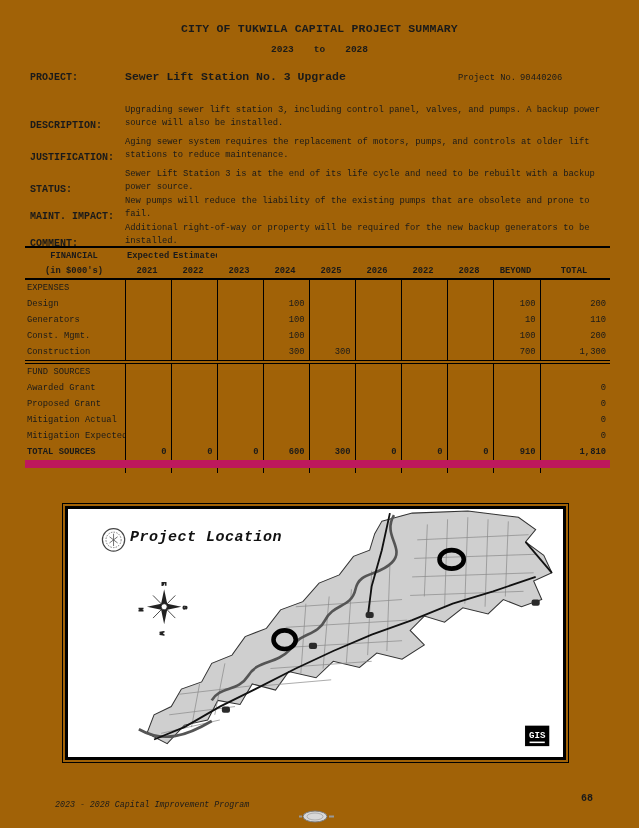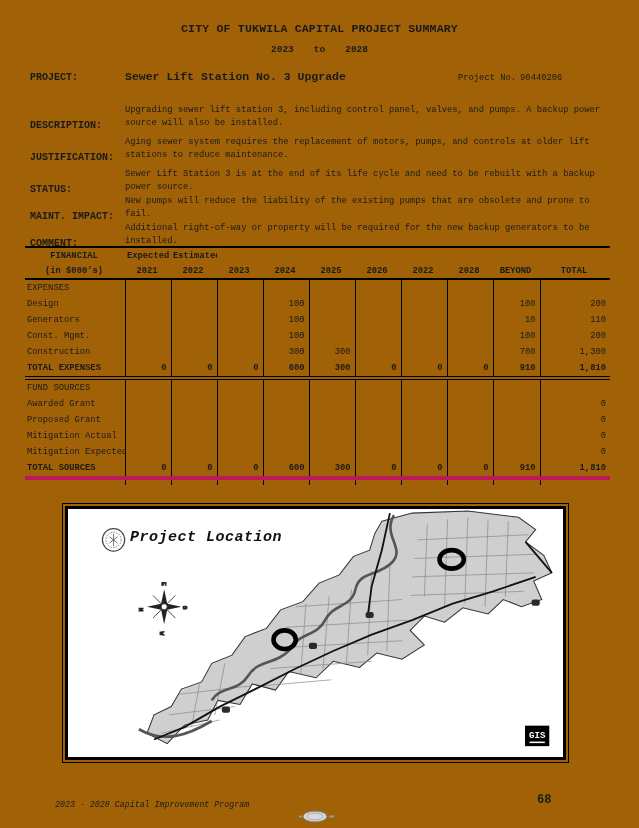--- a/index.html
+++ b/index.html
@@ -26,36 +26,36 @@
   
   table.fin{position:absolute;left:25px;top:246px;width:585px;border-collapse:collapse;
     table-layout:fixed;border-top:2px solid #000;font-size:8.8px;}
   table.fin td{padding:0 4px 0 2px;height:16px;overflow:hidden;white-space:nowrap;}
   table.fin thead td{font-weight:bold;height:15px;}
   table.fin thead tr.hd2 td{border-bottom:2px solid #000;}
   table.fin td.c{text-align:center;}
   table.fin td.num{text-align:right;border-left:1px solid #000;}
   table.fin thead td.yr{text-align:center;border-left:none;}
   table.fin tr.total td{font-weight:bold;}
-  table.fin tr.total-sources td{border-bottom:4px solid #be185d;}
+  table.fin tr.total-sources td{border-bottom:8px solid #be185d;}
   table.fin tr.separator td{border-top:1px solid #000;border-bottom:1px solid #000;
     height:2px;padding:0;}
   table.fin tr.overhang td{height:5px;border-bottom:none;}
   table.fin td.lbl{text-align:left;}
   
   .map-frame{position:absolute;left:62px;top:503px;width:501px;height:254px;
     border:1px solid #000;padding:2px;}
   .map-frame-inner{width:100%;height:100%;border:3px solid #000;box-sizing:border-box;
     background:#fff;position:relative;}
   .map-title{position:absolute;left:62px;top:20px;font-size:15px;font-weight:bold;
     font-style:italic;letter-spacing:.5px;color:#111;}
   .map-svg{position:absolute;left:0;top:0;width:100%;height:100%;}
   
   .footer-left{position:absolute;left:55px;top:800px;font-size:8.3px;font-style:italic;}
-  .footer-page{position:absolute;left:537px;top:793px;font-size:12px;font-weight:bold;text-align:center;}
+  .footer-page{position:absolute;left:581px;top:793px;font-size:10px;font-weight:bold;text-align:center;}
   .footer-seal{position:absolute;left:292px;top:810px;width:46px;height:13px;}
 </style>
 </head>
 <body>
 
 <div class="page">
 
   <div class="doc-title">CITY OF TUKWILA CAPITAL PROJECT SUMMARY</div>
   <div class="doc-years">
     <span>2023</span>
@@ -192,33 +192,20 @@
           <td class="num"></td>
           <td class="num"></td>
           <td class="num"></td>
           <td class="num">300</td>
           <td class="num">300</td>
           <td class="num"></td>
           <td class="num"></td>
           <td class="num"></td>
           <td class="num">700</td>
           <td class="num">1,300</td>
-        </tr>
-        <tr class="total">
-          <td class="lbl">TOTAL EXPENSES</td>
-          <td class="num">0</td>
-          <td class="num">0</td>
-          <td class="num">0</td>
-          <td class="num">600</td>
-          <td class="num">300</td>
-          <td class="num">0</td>
-          <td class="num">0</td>
-          <td class="num">0</td>
-          <td class="num">910</td>
-          <td class="num">1,810</td>
         </tr>
         <tr class="separator">
           <td colspan="11"></td>
         </tr>
         <tr>
           <td class="lbl">FUND SOURCES</td>
           <td class="num"></td>
           <td class="num"></td>
           <td class="num"></td>
           <td class="num"></td>

